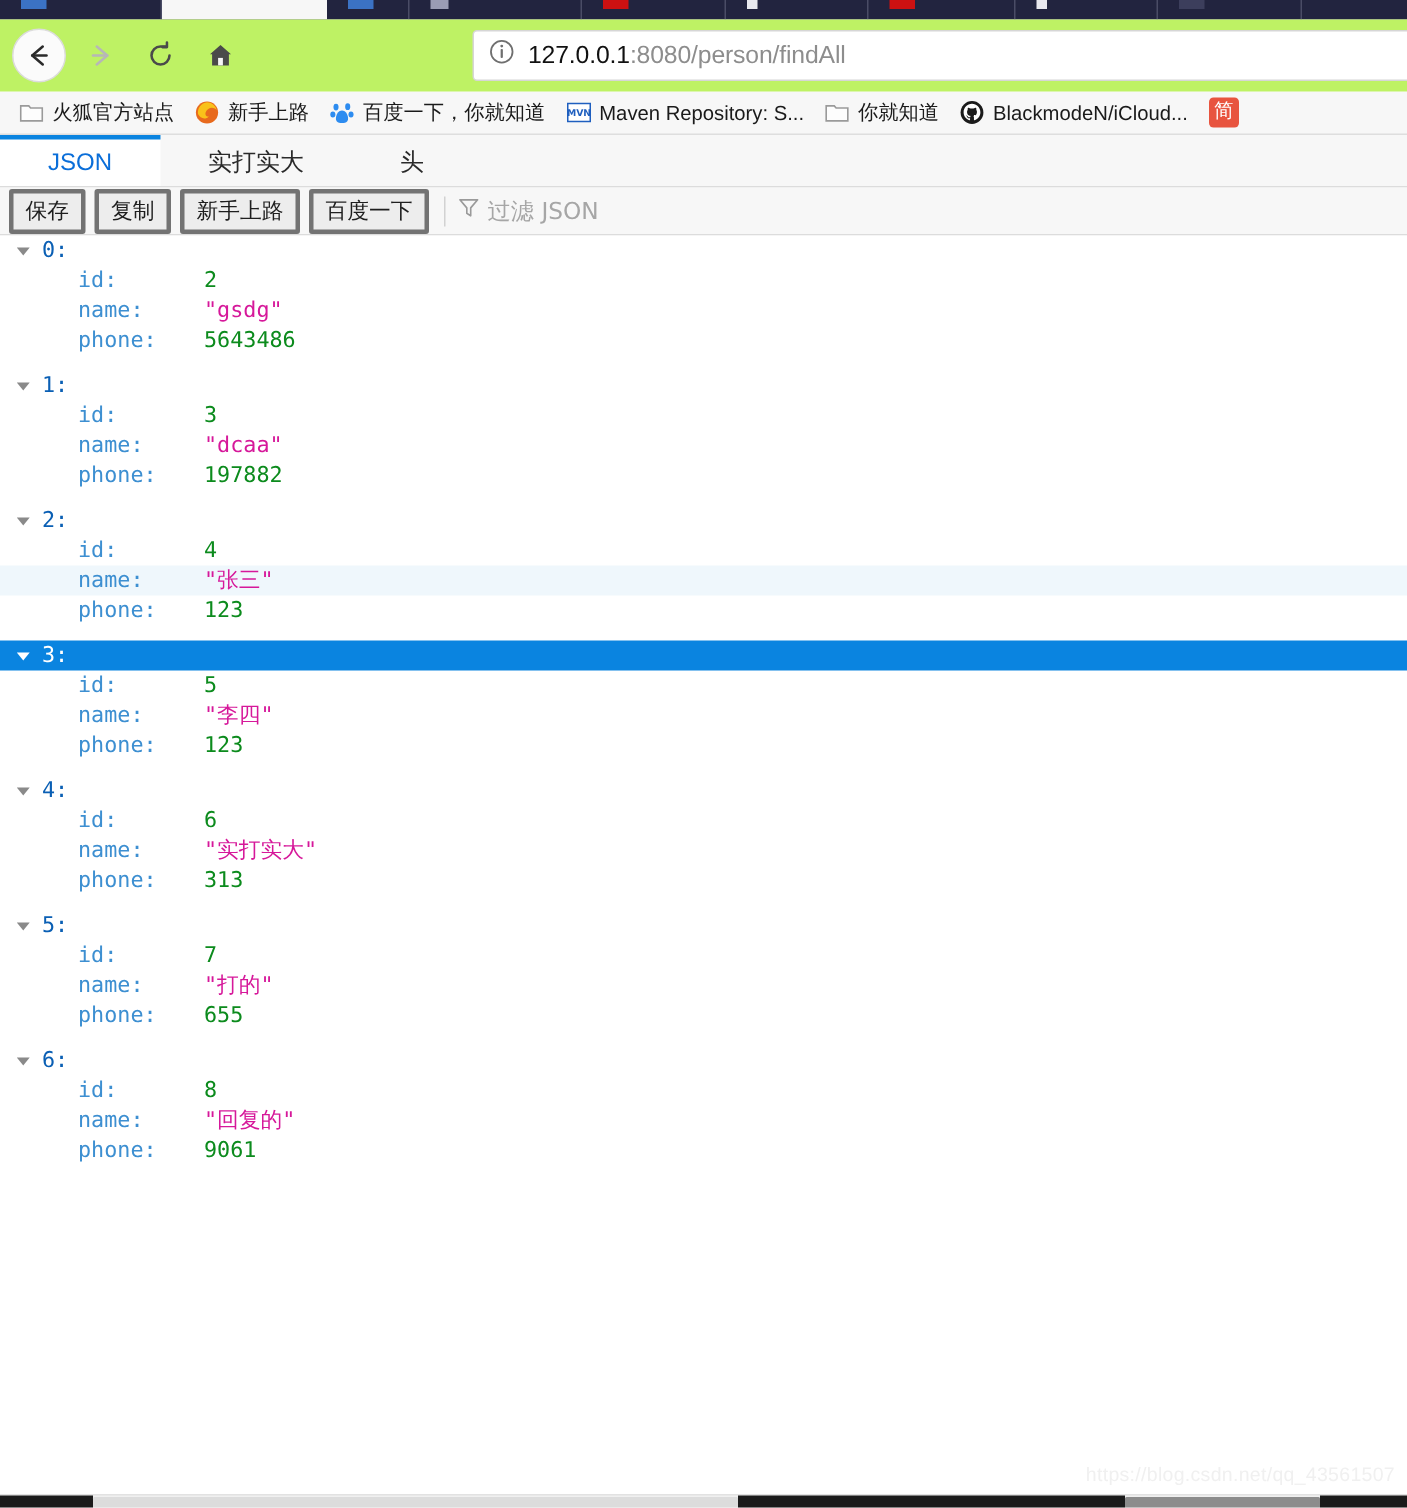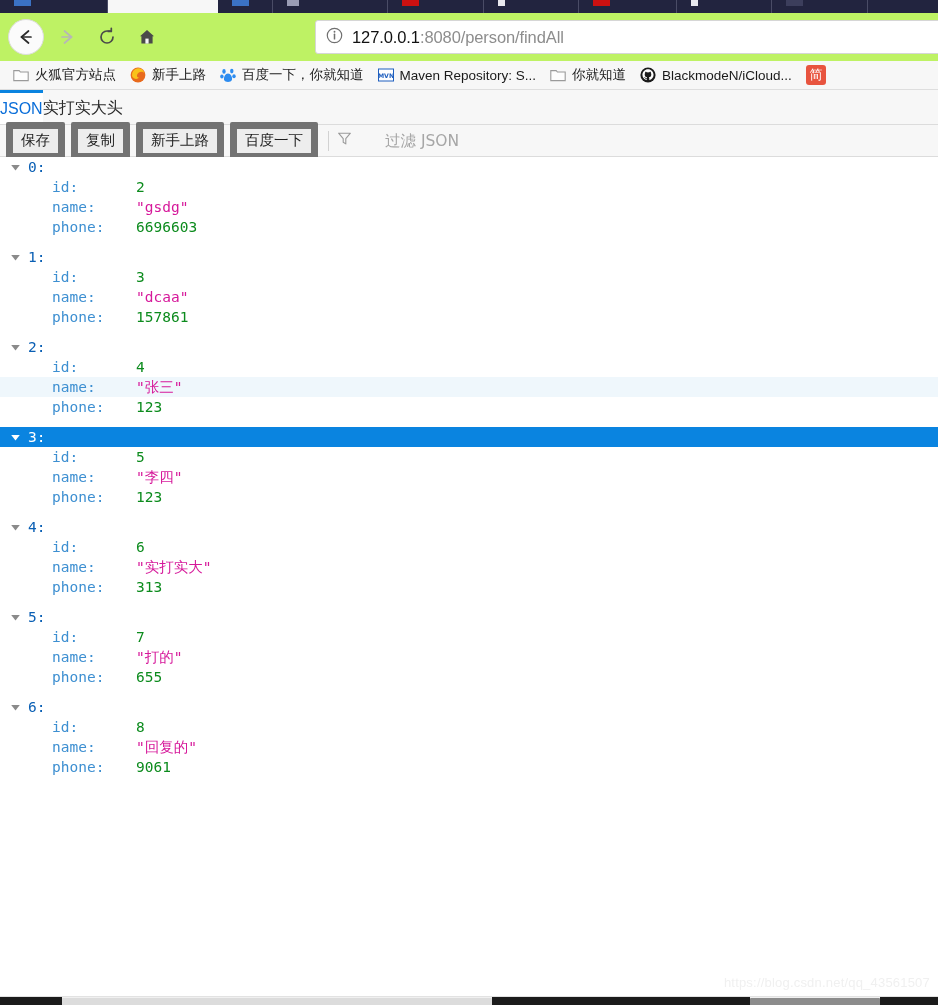--- a/index.html
+++ b/index.html
@@ -137,21 +137,21 @@
   
   .jv-tabs {
     height: 35px;
     background: #f7f7f7;
     border-bottom: 1px solid #dcdcdc;
     display: flex;
     align-items: stretch;
     box-sizing: border-box;
   }
   .jv-tab {
-    padding: 0 0;
+    padding: 0 32px;
     display: flex;
     align-items: center;
     font-size: 16px;
     color: #2a2a2a;
     border-top: 3px solid transparent;
     box-sizing: border-box;
   }
   .jv-tab.active {
     color: #0a6ed9;
     border-top-color: #0a84e0;
@@ -164,42 +164,41 @@
     border-bottom: 1px solid #dcdcdc;
     display: flex;
     align-items: center;
     box-sizing: border-box;
   }
   .tb-btn {
     height: 24px;
     padding: 0 8px;
     margin-left: 6px;
     background: #ededed;
-    border: 7px solid #737373;
+    border: 3px solid #737373;
     border-radius: 2px;
     font-size: 14.5px;
     color: #1e1e1e;
     display: flex;
     align-items: center;
     font-family: "DejaVu Sans", sans-serif;
     flex: 0 0 auto;
   }
   .tb-sep {
     width: 1px;
     height: 20px;
     background: #d2d2d2;
     margin: 0 8px 0 10px;
     flex: 0 0 auto;
   }
   .filter-wrap {
     display: flex;
     align-items: center;
     flex: 1 1 auto;
     min-width: 0;
-    gap: 28px;
   }
   .filter-wrap .funnel { flex: 0 0 auto; margin-right: 5px; }
   .filter-input {
     border: none;
     outline: none;
     background: transparent;
     font-size: 15.5px;
     color: #444;
     font-family: "DejaVu Sans", sans-serif;
     width: 200px;
@@ -446,21 +445,21 @@
         <div class="row prop-row">
           <span class="prop-key">id:</span>
           <span class="prop-val num">2</span>
         </div>
         <div class="row prop-row">
           <span class="prop-key">name:</span>
           <span class="prop-val str">"gsdg"</span>
         </div>
         <div class="row prop-row">
           <span class="prop-key">phone:</span>
-          <span class="prop-val num">6696603</span>
+          <span class="prop-val num">5643486</span>
         </div>
         <div class="row pad"></div>
       </div>
       <div class="node">
         <div class="row idx-row">
           <span class="tw" style="color: rgb(138, 138, 138);">
             <svg width="11" height="11" viewBox="0 0 11 11">
               <path d="M1.2 3 L9.8 3 L5.5 8.4 Z" fill="currentColor"></path>
             </svg>
           </span>
@@ -469,21 +468,21 @@
         <div class="row prop-row">
           <span class="prop-key">id:</span>
           <span class="prop-val num">3</span>
         </div>
         <div class="row prop-row">
           <span class="prop-key">name:</span>
           <span class="prop-val str">"dcaa"</span>
         </div>
         <div class="row prop-row">
           <span class="prop-key">phone:</span>
-          <span class="prop-val num">157861</span>
+          <span class="prop-val num">197882</span>
         </div>
         <div class="row pad"></div>
       </div>
       <div class="node">
         <div class="row idx-row">
           <span class="tw" style="color: rgb(138, 138, 138);">
             <svg width="11" height="11" viewBox="0 0 11 11">
               <path d="M1.2 3 L9.8 3 L5.5 8.4 Z" fill="currentColor"></path>
             </svg>
           </span>

